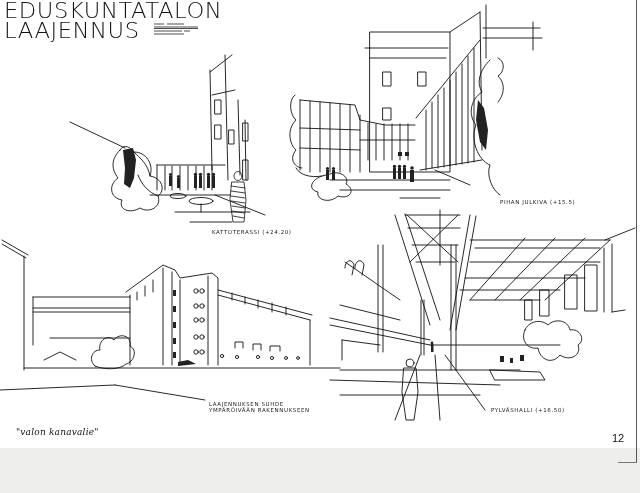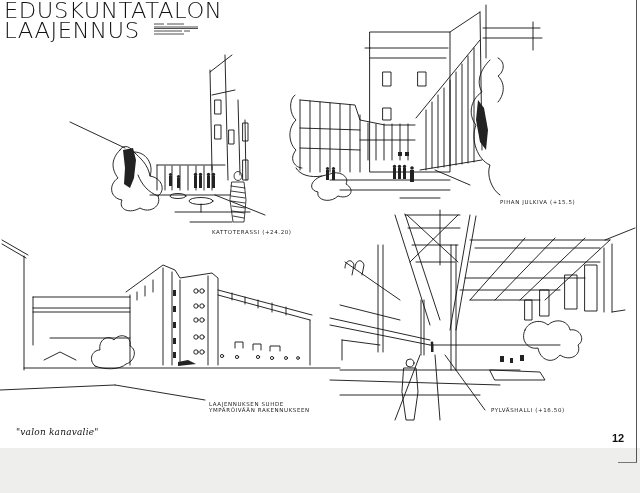--- a/index.html
+++ b/index.html
@@ -11,21 +11,21 @@
     .title-line { position: absolute; left: 4px; font-family: "DejaVu Sans", sans-serif; font-weight: 200; color: #111; letter-spacing: 0.5px; font-size: 21px; line-height: 21px; transform: scaleX(1.08); transform-origin: left; }
     .title-1 { top: 1px; }
     .title-2 { top: 21px; }
     .title-sub { position: absolute; left: 154px; top: 22px; font-size: 4px; line-height: 4.4px; color: #222; width: 60px; letter-spacing: 0.5px; }
     .caption { position: absolute; font-family: "DejaVu Sans", sans-serif; font-size: 5.5px; letter-spacing: 0.6px; color: #222; white-space: nowrap; }
     .cap-terrace { left: 212px; top: 229px; }
     .cap-courtyard { left: 500px; top: 199px; }
     .cap-extension { left: 209px; top: 401px; line-height: 6px; }
     .cap-hall { left: 491px; top: 407px; }
     .handwritten { position: absolute; left: 16px; top: 427px; font-family: "DejaVu Serif", serif; font-style: italic; font-size: 9px; color: #111; letter-spacing: 0.2px; }
-    .page-number { position: absolute; left: 612px; top: 432px; font-family: "Liberation Sans", sans-serif; font-weight: bold; font-size: 11px; color: #111; }
+    .page-number { position: absolute; left: 612px; top: 432px; font-family: "Liberation Sans", sans-serif; font-weight: normal; font-size: 11px; color: #111; }
     svg.drawing { position: absolute; left: 0; top: 0; }
     svg.drawing * { vector-effect: non-scaling-stroke; }
   </style>
 </head>
 <body>
 
 <div class="sheet">
 
   <div class="title-line title-1">EDUSKUNTATALON</div>
   <div class="title-line title-2">LAAJENNUS</div>

